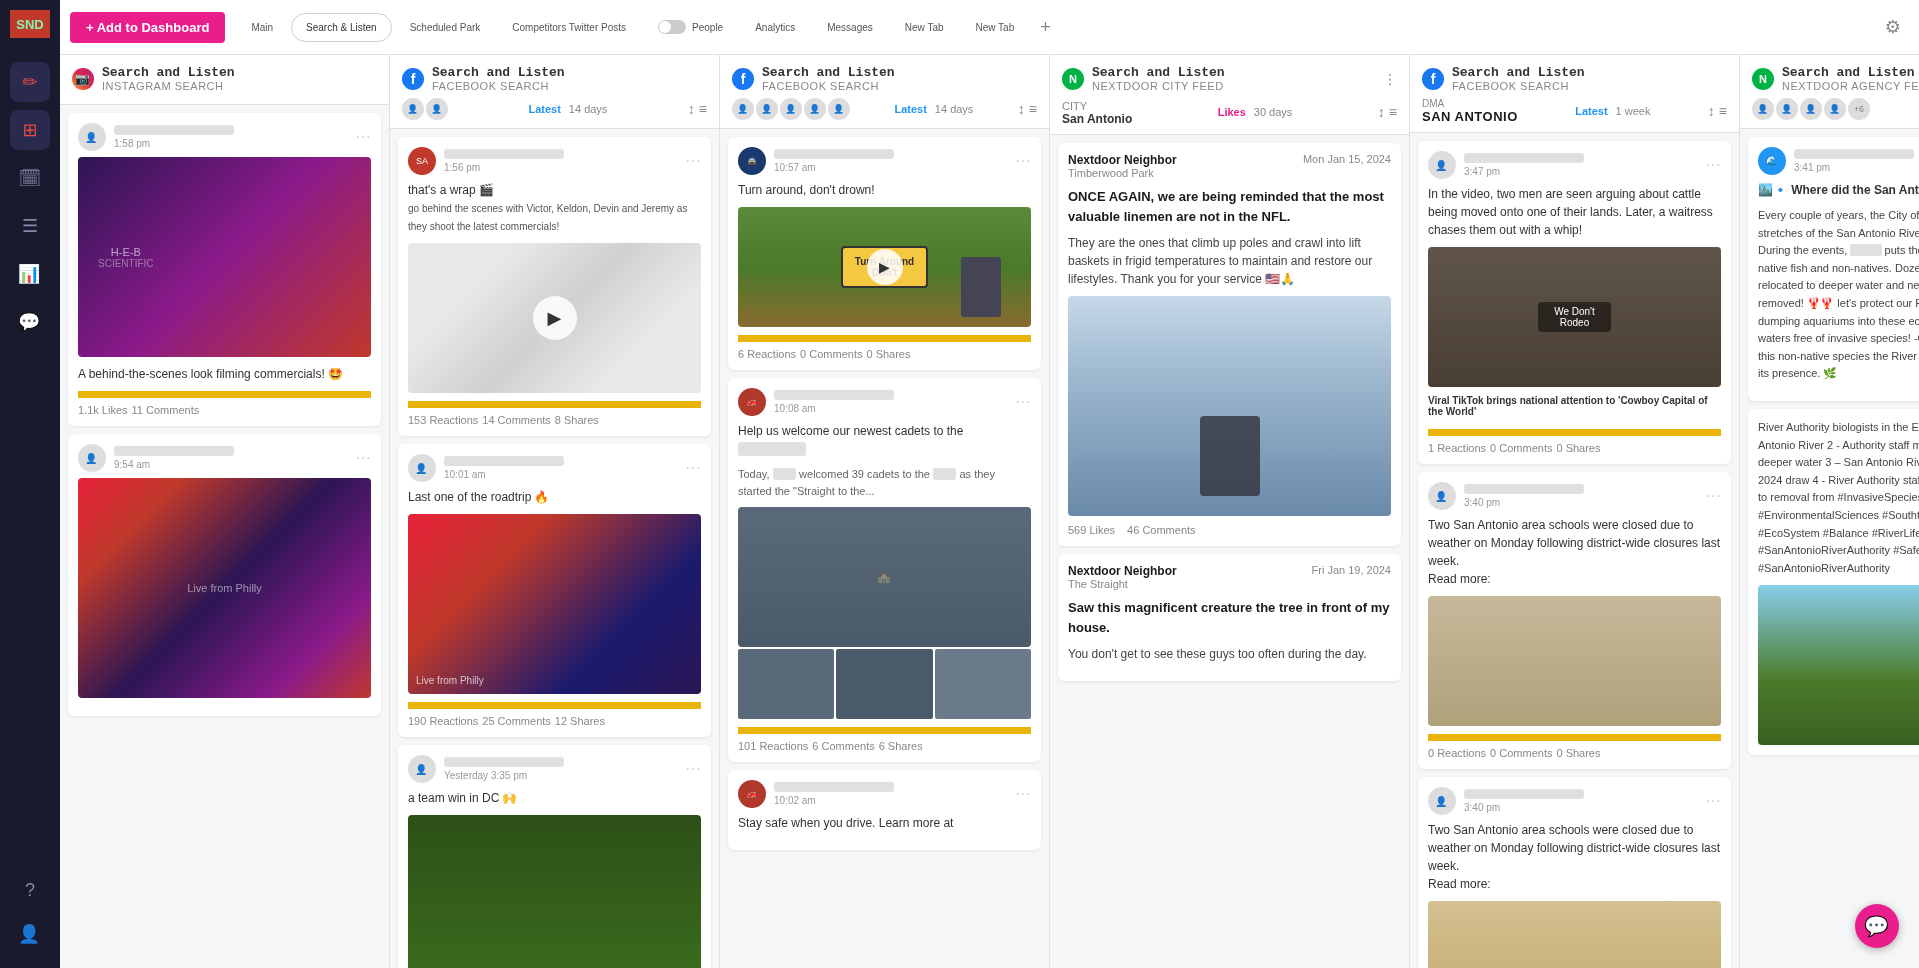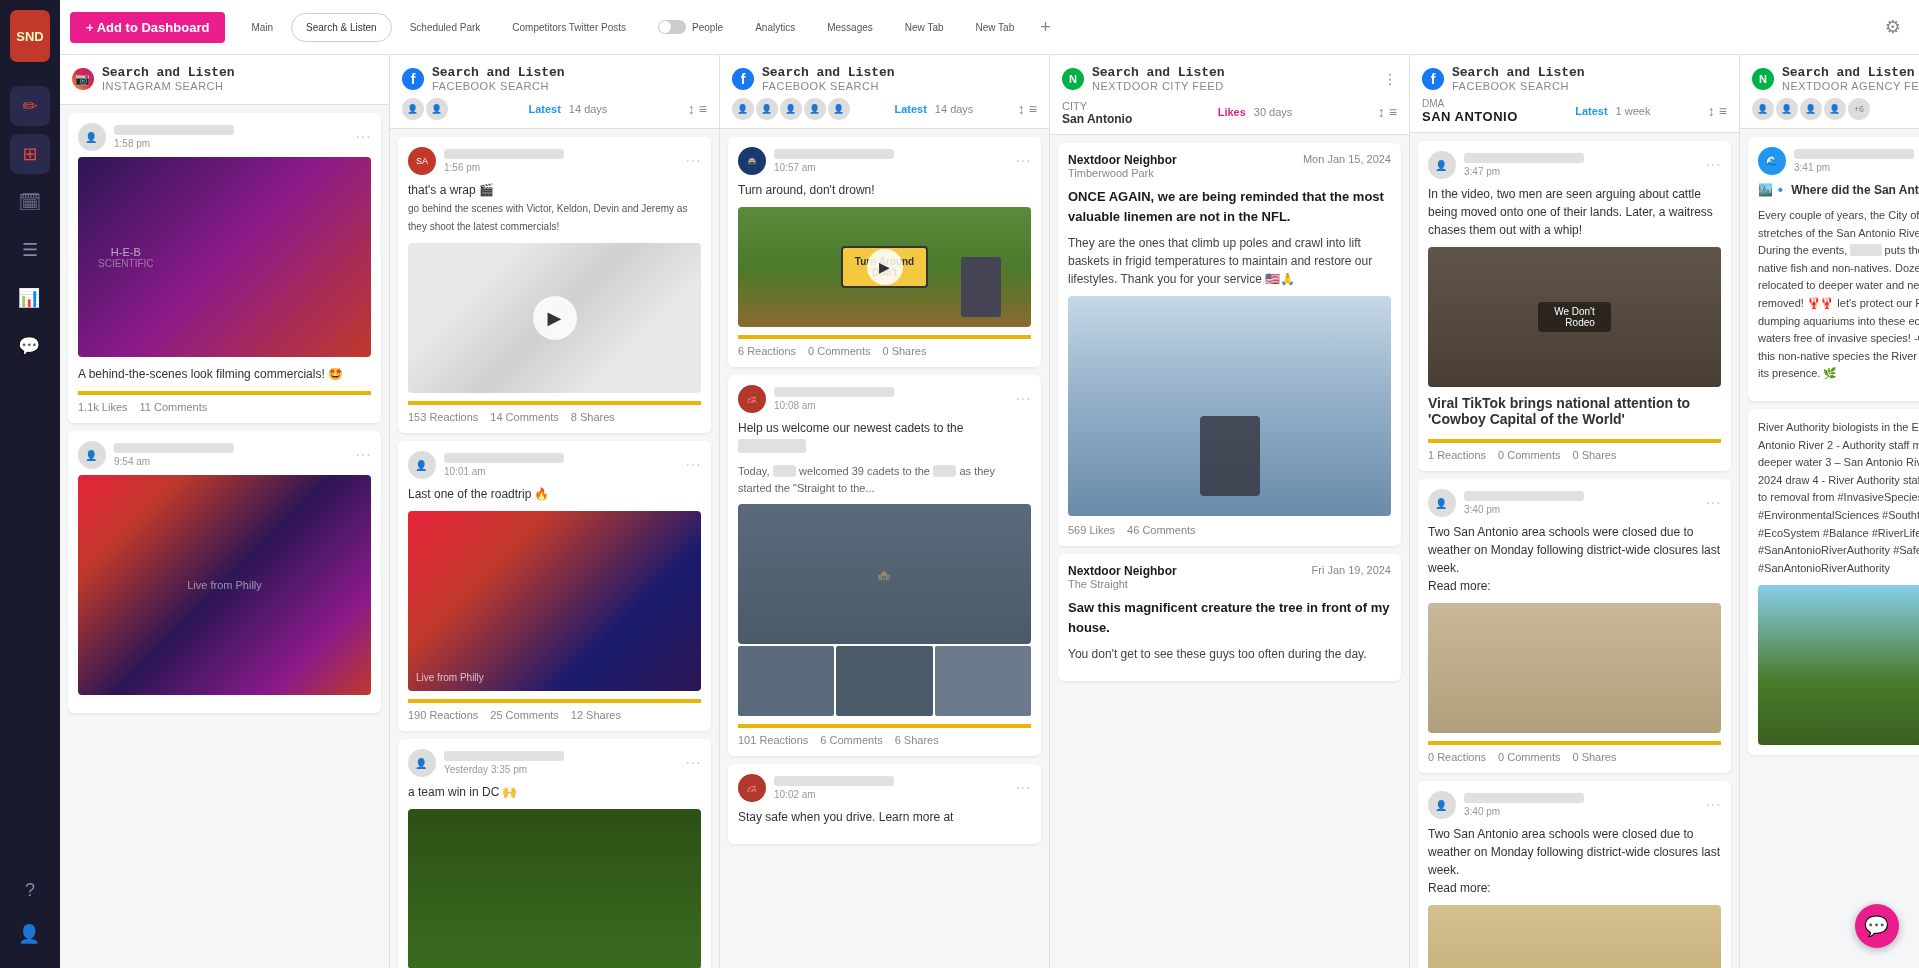--- a/index.html
+++ b/index.html
@@ -10,25 +10,25 @@
       width: 60px;
       background: #1a1a2e;
       display: flex;
       flex-direction: column;
       align-items: center;
       padding: 10px 0;
       flex-shrink: 0;
       z-index: 100;
     }
     .sidebar-logo {
-      width: 40px; height: 52px;
+      width: 40px; height: 28px;
       background: #c0392b;
-      border-radius: 7px;
+      border-radius: 0;
       display: flex; align-items: center; justify-content: center;
-      color: #fef9c3; font-weight: bold; font-size: 13px;
+      color: #86efac; font-weight: bold; font-size: 13px;
       margin-bottom: 20px;
     }
     .sidebar-icon {
       width: 40px; height: 40px;
       display: flex; align-items: center; justify-content: center;
       color: #8888aa;
       font-size: 18px;
       border-radius: 8px;
       margin: 4px 0;
       cursor: pointer;
@@ -214,25 +214,25 @@
     .play-btn {
       width: 44px; height: 44px;
       background: rgba(255,255,255,0.85);
       border-radius: 50%;
       display: flex; align-items: center; justify-content: center;
       font-size: 18px;
       color: #333;
     }
     .post-stats {
       display: flex;
-      gap: 12px;
+      gap: 4px;
       font-size: 11px;
       color: #888;
       padding-top: 6px;
-      border-top: 4px solid #eab308;
+      border-top: 7px solid #eab308;
     }
     .post-stats span { cursor: pointer; }
 
     
     .dark-image-placeholder {
       width: 100%;
       height: 200px;
       background: linear-gradient(135deg, #2c1654 0%, #8b1a8a 50%, #c0392b 100%);
       border-radius: 4px;
       margin-bottom: 8px;
@@ -654,24 +654,24 @@
             <div class="post-meta">
               <div class="post-name"></div>
               <div class="post-time">3:47 pm</div>
             </div>
             <div class="post-more">···</div>
           </div>
           <div class="post-text">In the video, two men are seen arguing about cattle being moved onto one of their lands. Later, a waitress chases them out with a whip!</div>
 
           <div style="width:100%;height:140px;background:linear-gradient(180deg,#8a7a6a 0%,#6a5a4a 100%);border-radius:4px;margin-bottom:4px;overflow:hidden;position:relative;">
             <div style="position:absolute;inset:0;background:rgba(0,0,0,0.3);display:flex;align-items:center;justify-content:center;">
-              <div style="background:rgba(0,0,0,0.5);color:white;padding:4px 16px;border-radius:4px;font-size:10px;text-align:right;">We Don't<br>Rodeo</div>
-            </div>
-          </div>
-          <div style="font-size:14px;font-weight:600;color:#333;margin-bottom:8px;padding:4px 0;">Viral TikTok brings national attention to 'Cowboy Capital of the World'</div>
+              <div style="background:rgba(0,0,0,0.5);color:white;padding:4px 16px;border-radius:4px;font-size:10px;text-align:center;">We Don't<br>Rodeo</div>
+            </div>
+          </div>
+          <div style="font-size:10px;font-weight:600;color:#333;margin-bottom:8px;padding:4px 0;">Viral TikTok brings national attention to 'Cowboy Capital of the World'</div>
           <div class="post-stats">
             <span>1 Reactions</span>
             <span>0 Comments</span>
             <span>0 Shares</span>
           </div>
         </div>
 
         <div class="post-card">
           <div class="post-header">
             <div class="post-avatar">👤</div>

